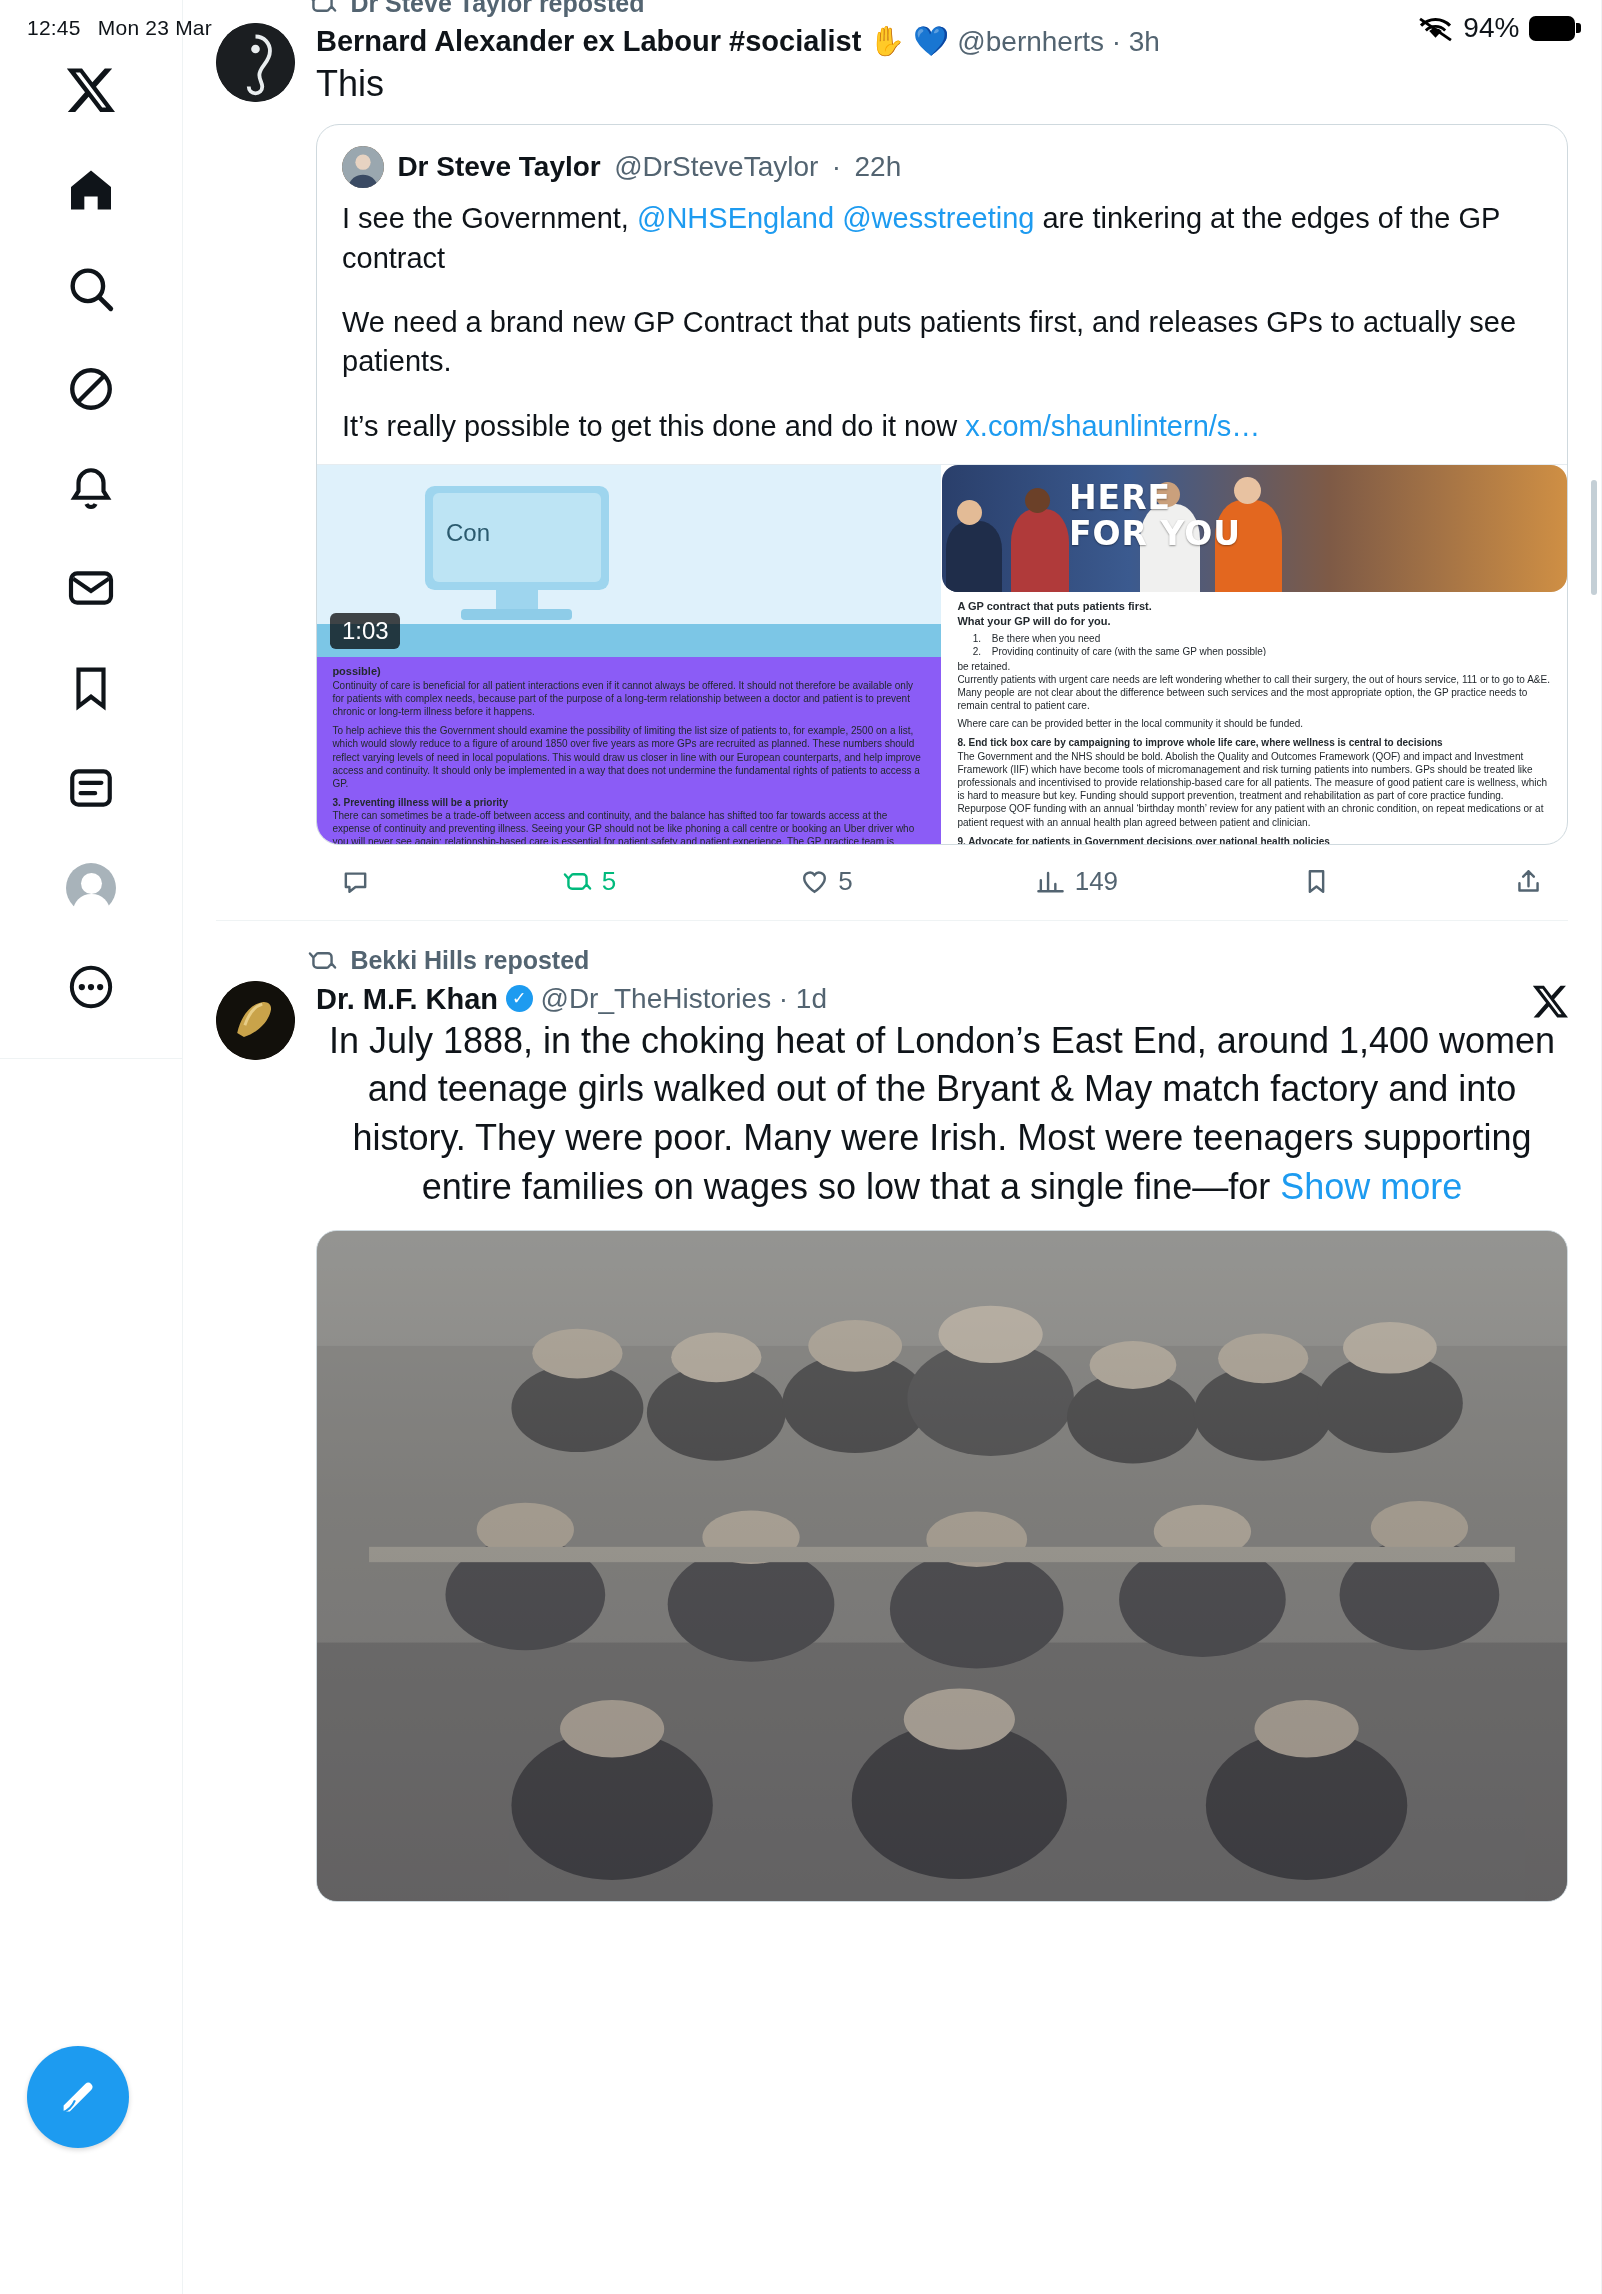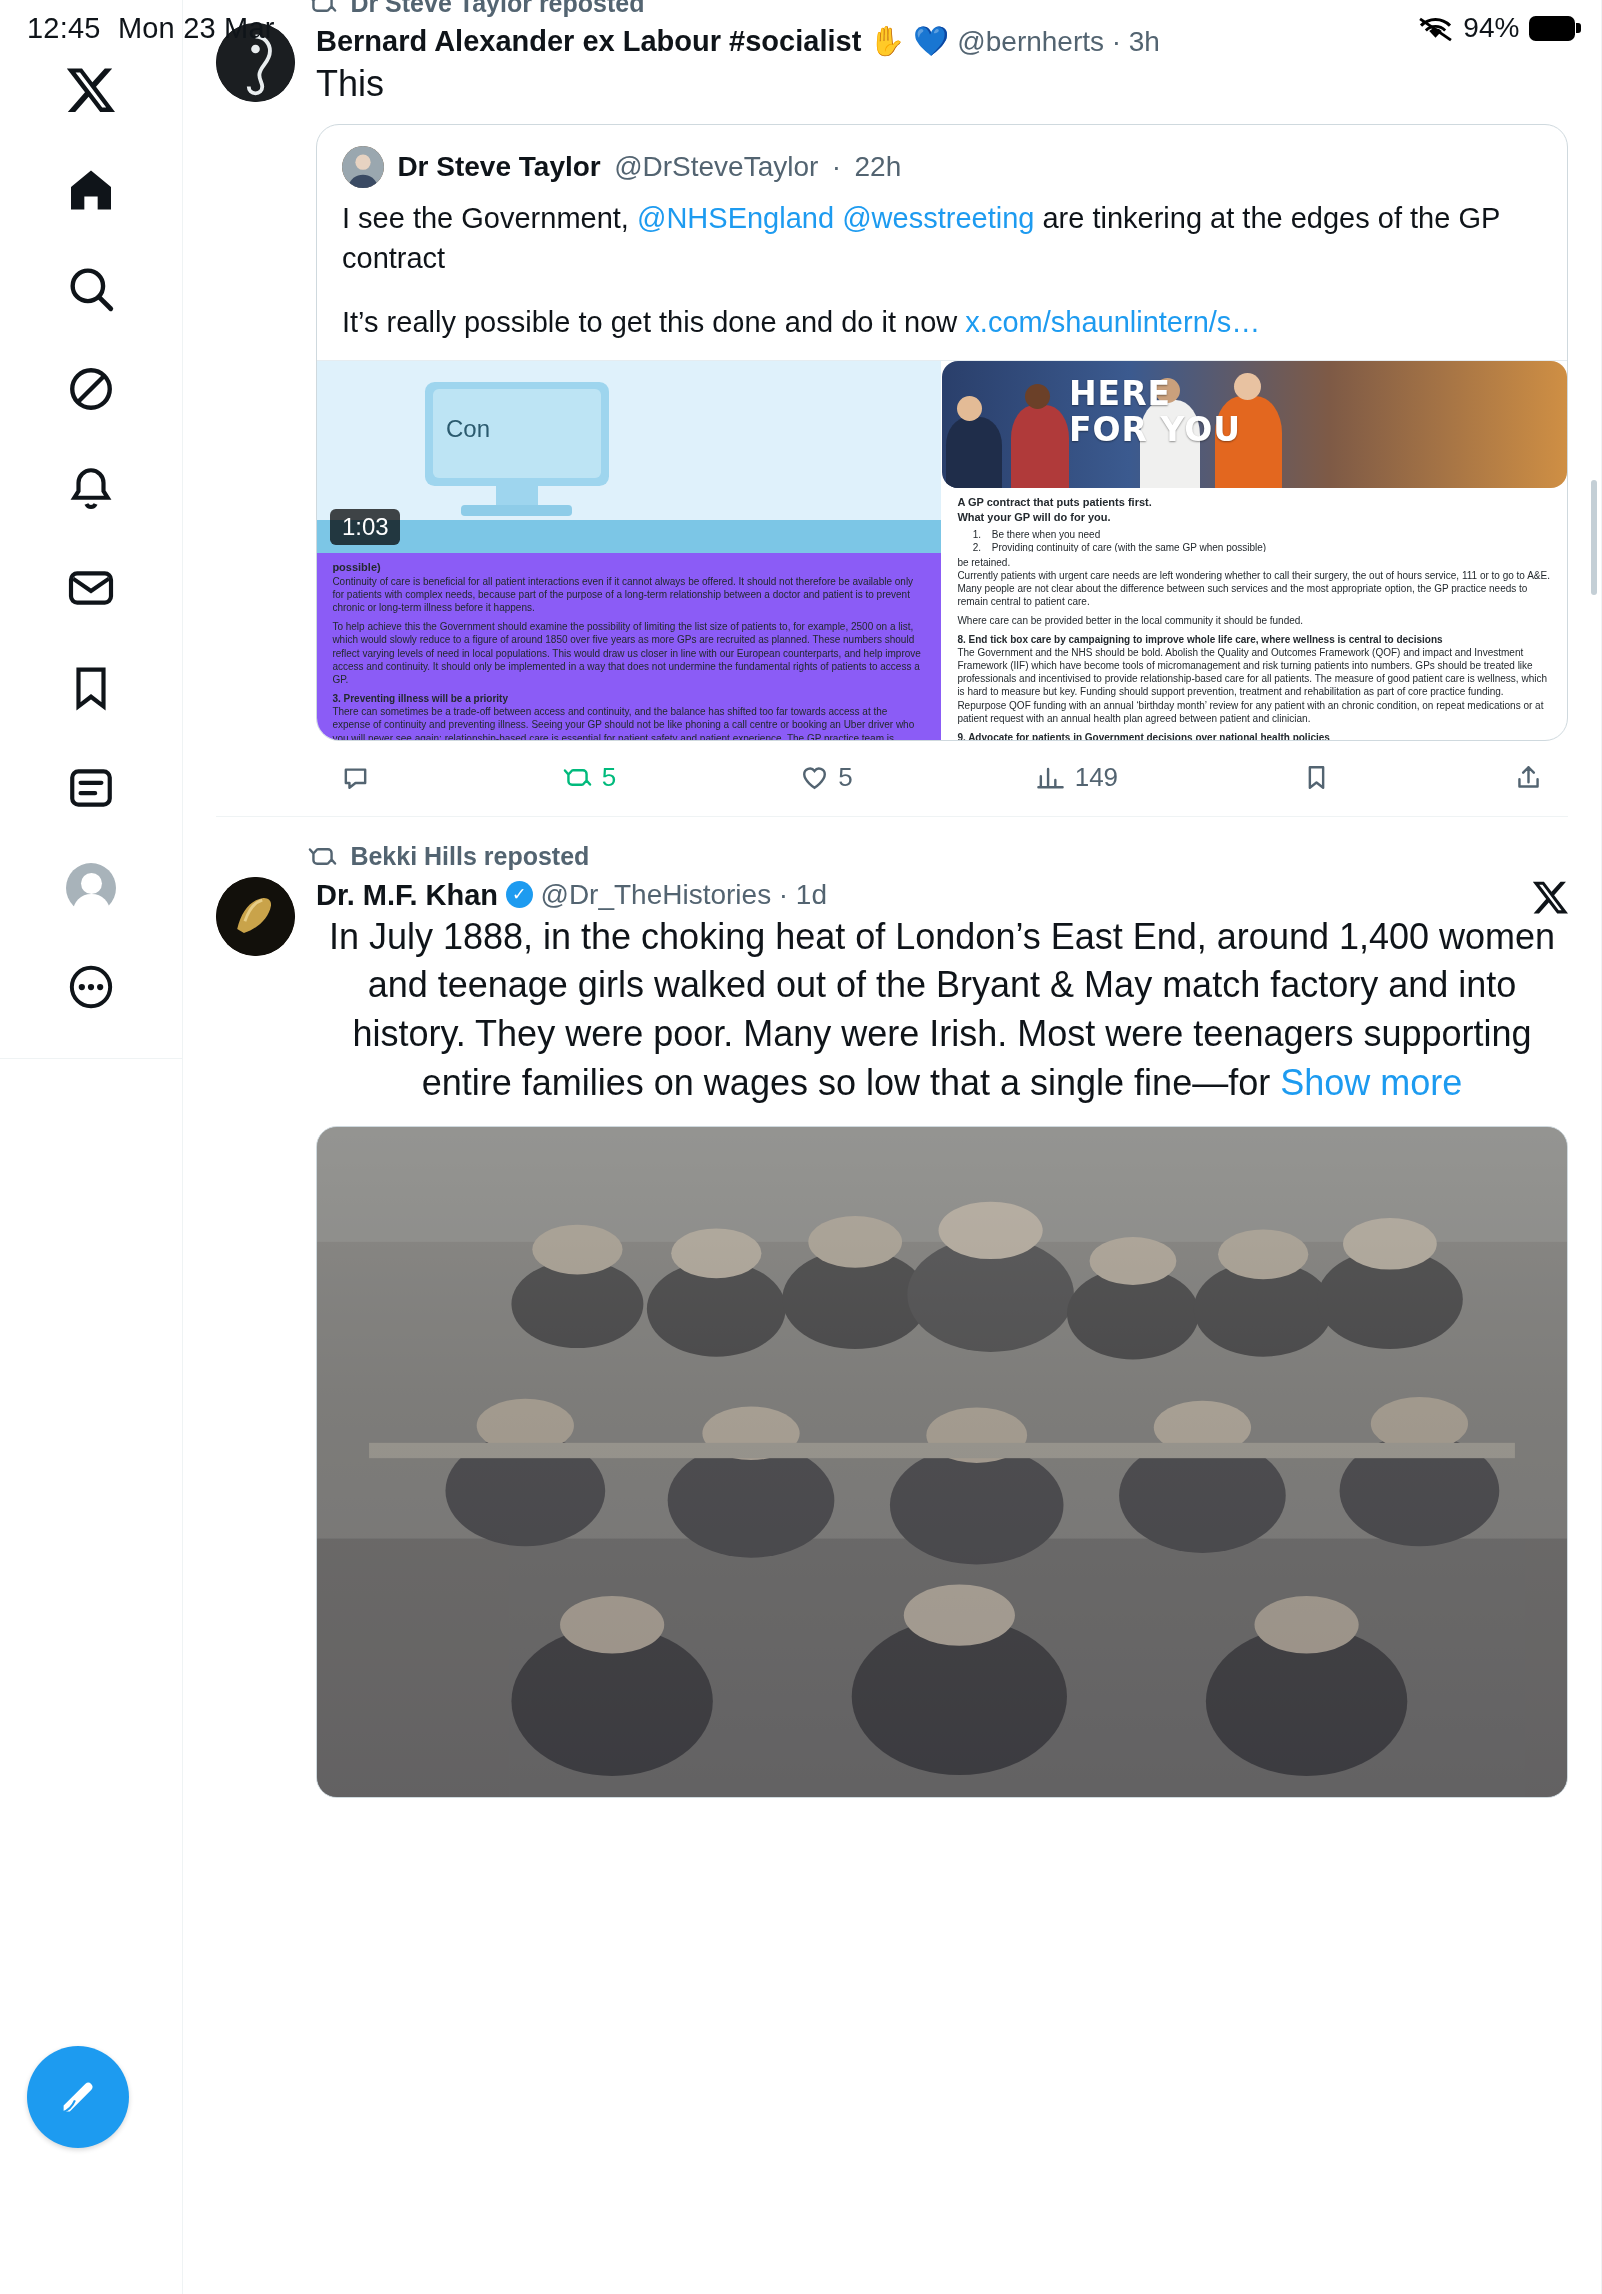--- a/index.html
+++ b/index.html
@@ -11,21 +11,21 @@
     overflow: hidden;
   }
   .app { position: relative; width: 1602px; height: 2294px; display: flex; }
 
   
   .statusbar {
     position: absolute; top: 0; left: 0; width: 1602px; height: 56px;
     display: flex; align-items: center; justify-content: space-between;
     padding: 0 27px; z-index: 40; pointer-events: none;
   }
-  .status-left { display: flex; align-items: baseline; gap: 17.3px; font-size: 29px; font-weight: 500; letter-spacing: 0.2px; }
+  .status-left { display: flex; align-items: baseline; gap: 17.3px; font-size: 21px; font-weight: 500; letter-spacing: 0.2px; }
   .status-right { display: flex; align-items: center; gap: 9.6px; }
   .wifi-ico { width: 37px; height: 27px; position: relative; }
   .battery-pct { font-size: 28px; font-weight: 500; }
   .battery {
     width: 46px; height: 25px; border-radius: 6.7px; background: #000; position: relative;
   }
   .battery:after {
     content: ""; position: absolute; right: -5.8px; top: 7.7px; width: 4.8px; height: 9.6px;
     background: #000; border-radius: 0 2.9px 2.9px 0;
   }
@@ -290,20 +290,21 @@
                 </svg>
               </span>
               <span class="quote-name">Dr Steve Taylor</span>
               <span class="handle">@DrSteveTaylor</span>
               <span class="dot">·</span>
               <span class="time">22h</span>
             </div>
 
             <div class="quote-body">
               <p>I see the Government, <span class="link">@NHSEngland</span> <span class="link">@wesstreeting</span> are tinkering at the edges of the GP contract</p>
+              <p>We need a brand new GP Contract that puts patients first, and releases GPs to actually see patients.</p>
               <p>It’s really possible to get this done and do it now <span class="link">x.com/shaunlintern/s…</span></p>
             </div>
 
             <div class="quote-media">
 
               <div class="qm-left">
                 <div class="vid-top">
                   <div class="monitor">
                     <div class="monitor-screen"></div>
                   </div>

